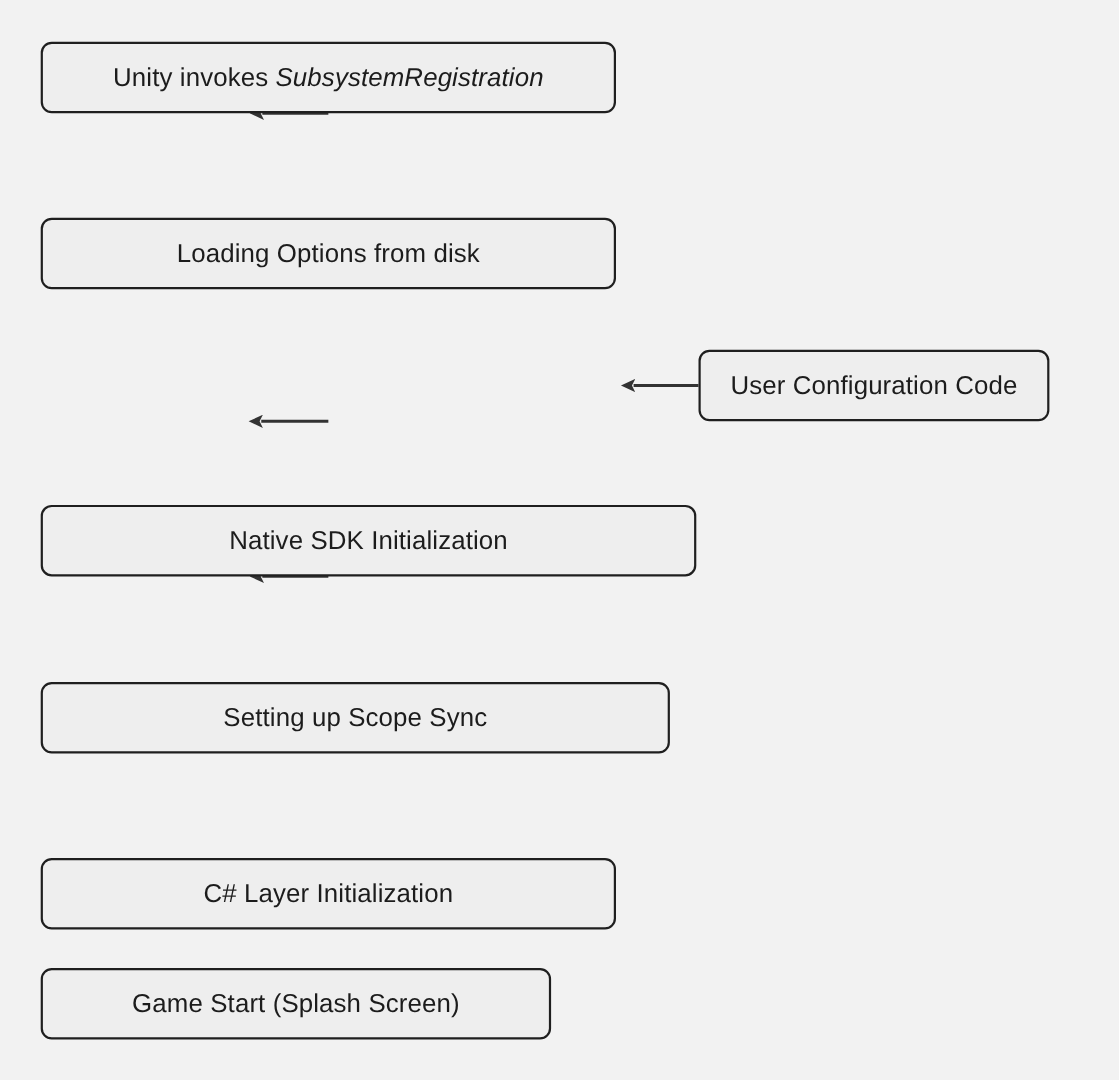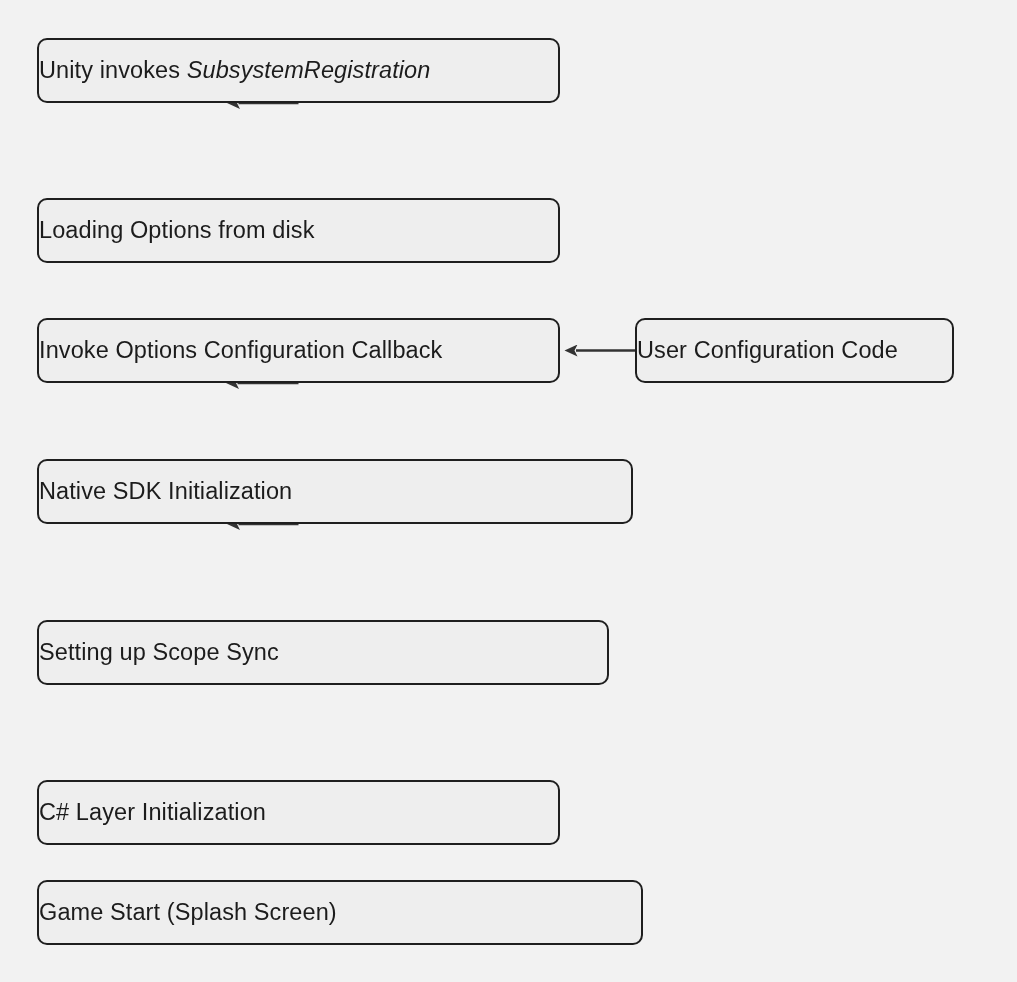--- a/index.html
+++ b/index.html
@@ -28,20 +28,21 @@
     pointer-events: none;
   }
   .node {
     position: absolute;
     box-sizing: border-box;
     background: #eeeeee;
     border: 2.4px solid #1f1f1f;
     border-radius: 10px;
     display: flex;
     align-items: center;
+    justify-content: center;
     z-index: 2;
   }
   .node-label {
     font-size: 23.5px;
     color: #1c1c1c;
     line-height: 1.15;
     letter-spacing: 0.1px;
     white-space: nowrap;
     text-align: center;
   }
@@ -86,37 +87,34 @@
   </svg>
 
   <div class="node" style="left:37px; top:38px; width:523px; height:65px;">
     <span class="node-label"><span>Unity invokes </span><span class="em">SubsystemRegistration</span></span>
   </div>
 
   <div class="node" style="left:37px; top:178px; width:523px; height:65px;margin-top:20px;">
     <span class="node-label">Loading Options from disk</span>
   </div>
 
-  <div class="node" style="left:37px; top:318px; width:523px; height:65px;">
-    <span class="node-label">Invoke Options Configuration Callback</span>
-  </div>
 
   <div class="node" style="left:37px; top:459px; width:596px; height:65px;">
     <span class="node-label">Native SDK Initialization</span>
   </div>
 
   <div class="node" style="left:37px; top:620px; width:572px; height:65px;">
     <span class="node-label">Setting up Scope Sync</span>
   </div>
 
   <div class="node" style="left:37px; top:740px; width:523px; height:65px;margin-top:40px;">
     <span class="node-label">C# Layer Initialization</span>
   </div>
 
-  <div class="node" style="left:37px; top:880px; width:606px; height:65px;">
+  <div class="node" style="left:37px; top:880px; width:464px; height:65px;">
     <span class="node-label">Game Start (Splash Screen)</span>
   </div>
 
   <div class="node" style="left:635px; top:318px; width:319px; height:65px;">
     <span class="node-label">User Configuration Code</span>
   </div>
 
 </div>
 
 </body></html>

